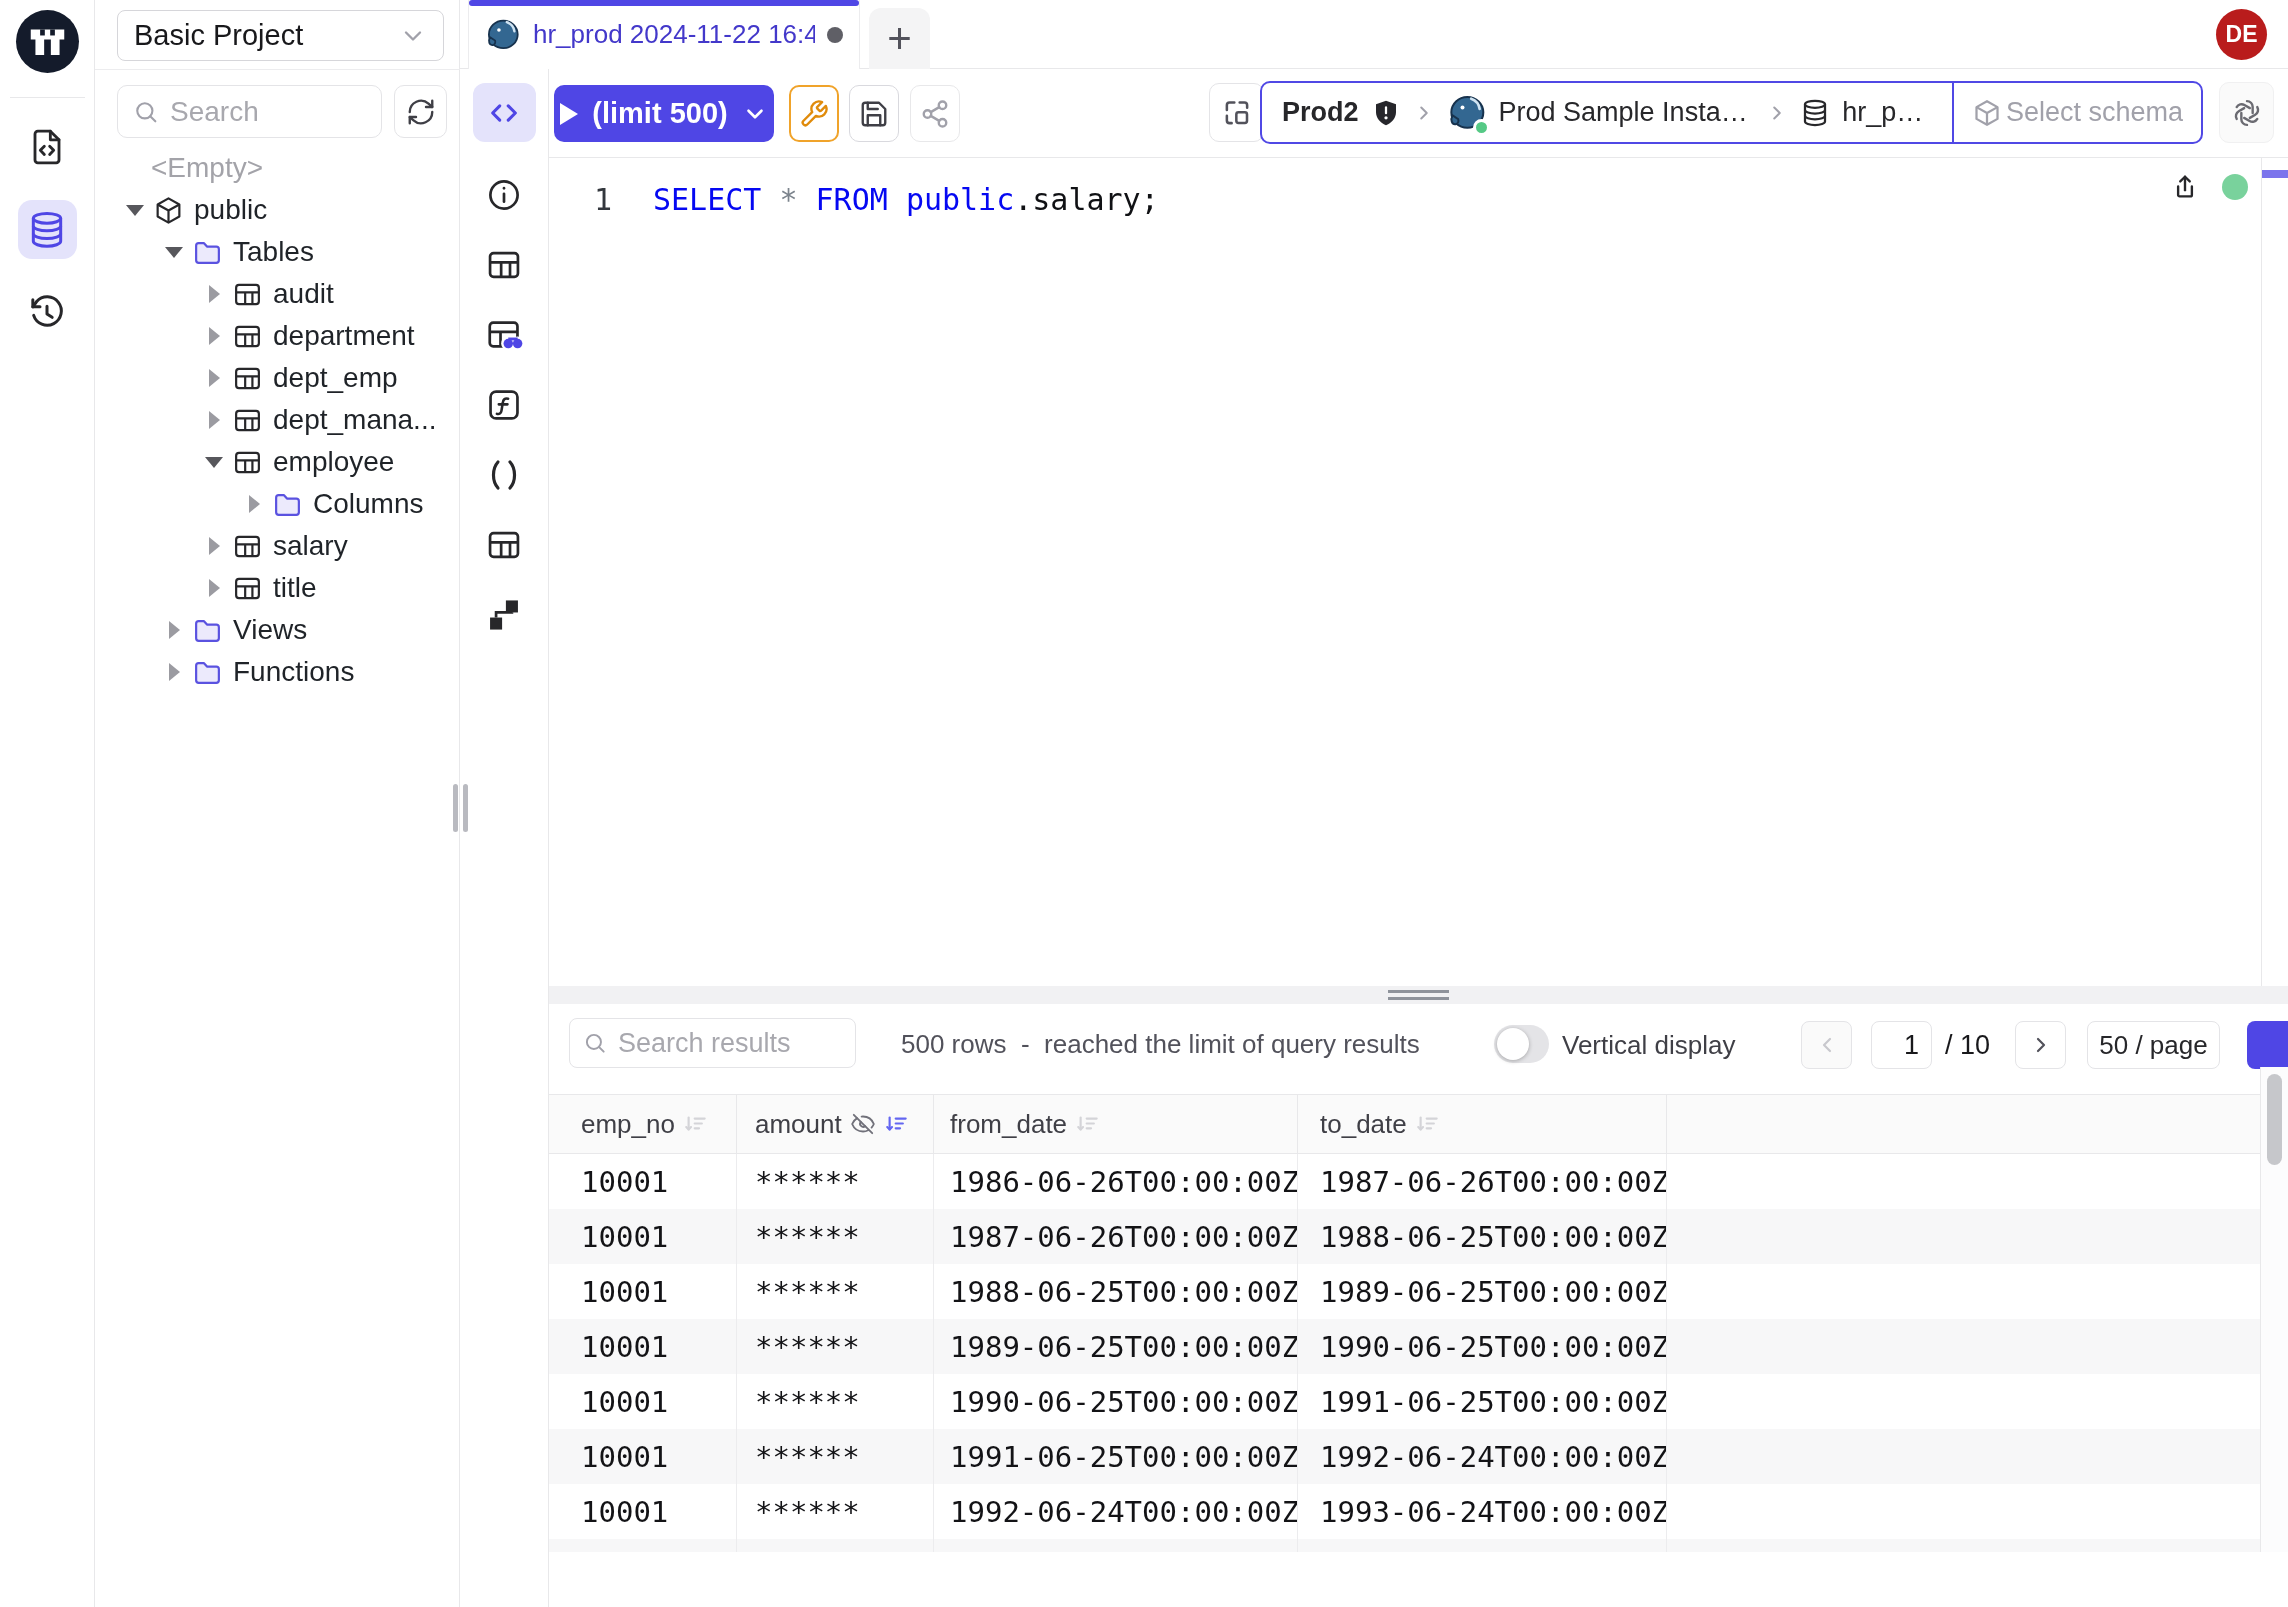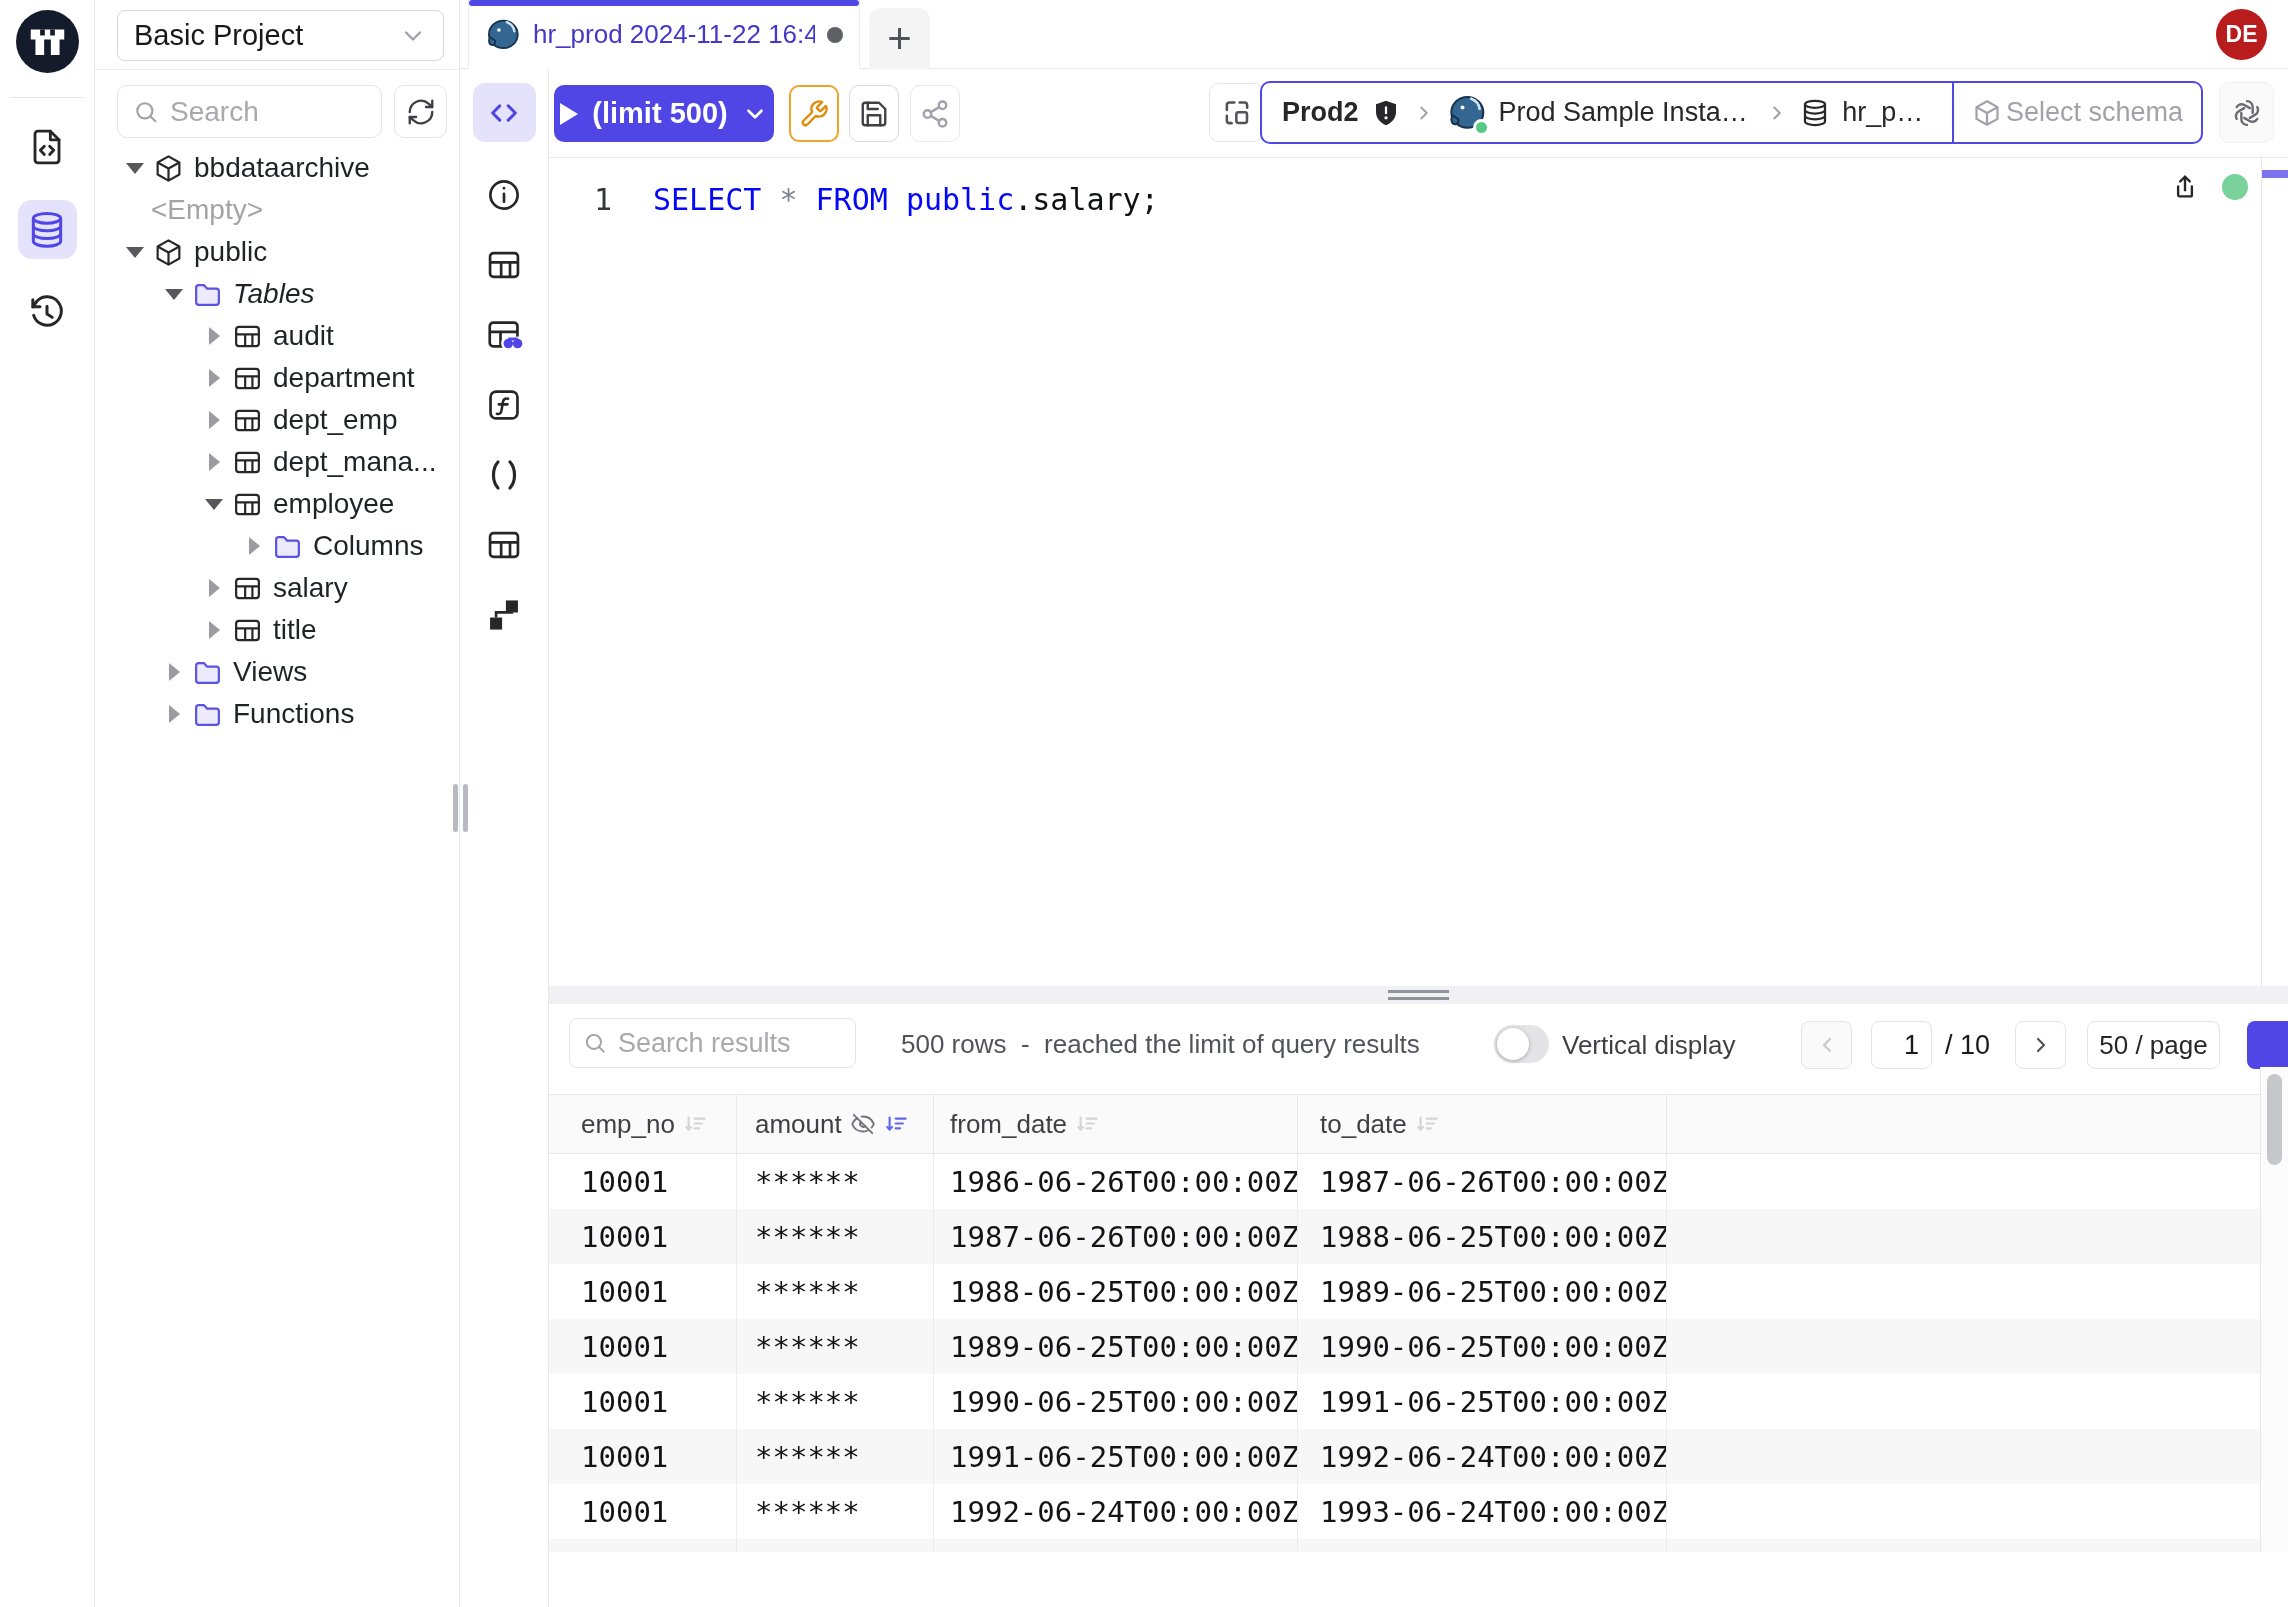--- a/index.html
+++ b/index.html
@@ -253,48 +253,36 @@
       <span>
           <svg viewBox="0 0 24 24" fill="none" stroke="currentColor" stroke-width="1.9" stroke-linecap="round" stroke-linejoin="round">
             <path d="M3 12a9 9 0 0 1 15-6.7L21 8"></path>
             <path d="M21 3v5h-5"></path>
             <path d="M21 12a9 9 0 0 1-15 6.7L3 16"></path>
             <path d="M3 21v-5h5"></path>
           </svg>
         </span>
     </div>
     <div class="tree" id="tree">
+        <div class="tree-row muted" style="padding-left: 56px;">
+          <span>&lt;Empty&gt;</span>
+        </div>
         <div class="tree-row" style="padding-left: 29px;">
           <span class="caret-box">
             <i class="caret-down"></i>
           </span>
           <span class="tree-ico">
             <svg viewBox="0 0 24 24" fill="none" stroke="currentColor" stroke-width="1.7" stroke-linejoin="round">
               <path d="M12 2.6 20.4 7.3v9.4L12 21.4 3.6 16.7V7.3z"></path>
               <path d="M3.6 7.3 12 12l8.4-4.7M12 12v9.4"></path>
             </svg>
           </span>
-          <span>bbdataarchive</span>
-        </div>
-        <div class="tree-row muted" style="padding-left: 56px;">
-          <span>&lt;Empty&gt;</span>
-        </div>
-        <div class="tree-row" style="padding-left: 29px;">
-          <span class="caret-box">
-            <i class="caret-down"></i>
-          </span>
-          <span class="tree-ico">
-            <svg viewBox="0 0 24 24" fill="none" stroke="currentColor" stroke-width="1.7" stroke-linejoin="round">
-              <path d="M12 2.6 20.4 7.3v9.4L12 21.4 3.6 16.7V7.3z"></path>
-              <path d="M3.6 7.3 12 12l8.4-4.7M12 12v9.4"></path>
-            </svg>
-          </span>
           <span>public</span>
         </div>
-        <div class="tree-row" style="padding-left: 68px; font-style: italic;">
+        <div class="tree-row" style="padding-left: 68px;">
           <span class="caret-box">
             <i class="caret-down"></i>
           </span>
           <span class="tree-ico">
             <svg viewBox="0 0 24 24">
               <path d="M3.2 6.8c0-1.1.9-2 2-2h4.1l2.3 2.6h7.2c1.1 0 2 .9 2 2v8.6c0 1.1-.9 2-2 2H5.2c-1.1 0-2-.9-2-2z" fill="#eceafc" stroke="#5a52e0" stroke-width="1.7" stroke-linejoin="round"></path>
             </svg>
           </span>
           <span>Tables</span>
         </div>

